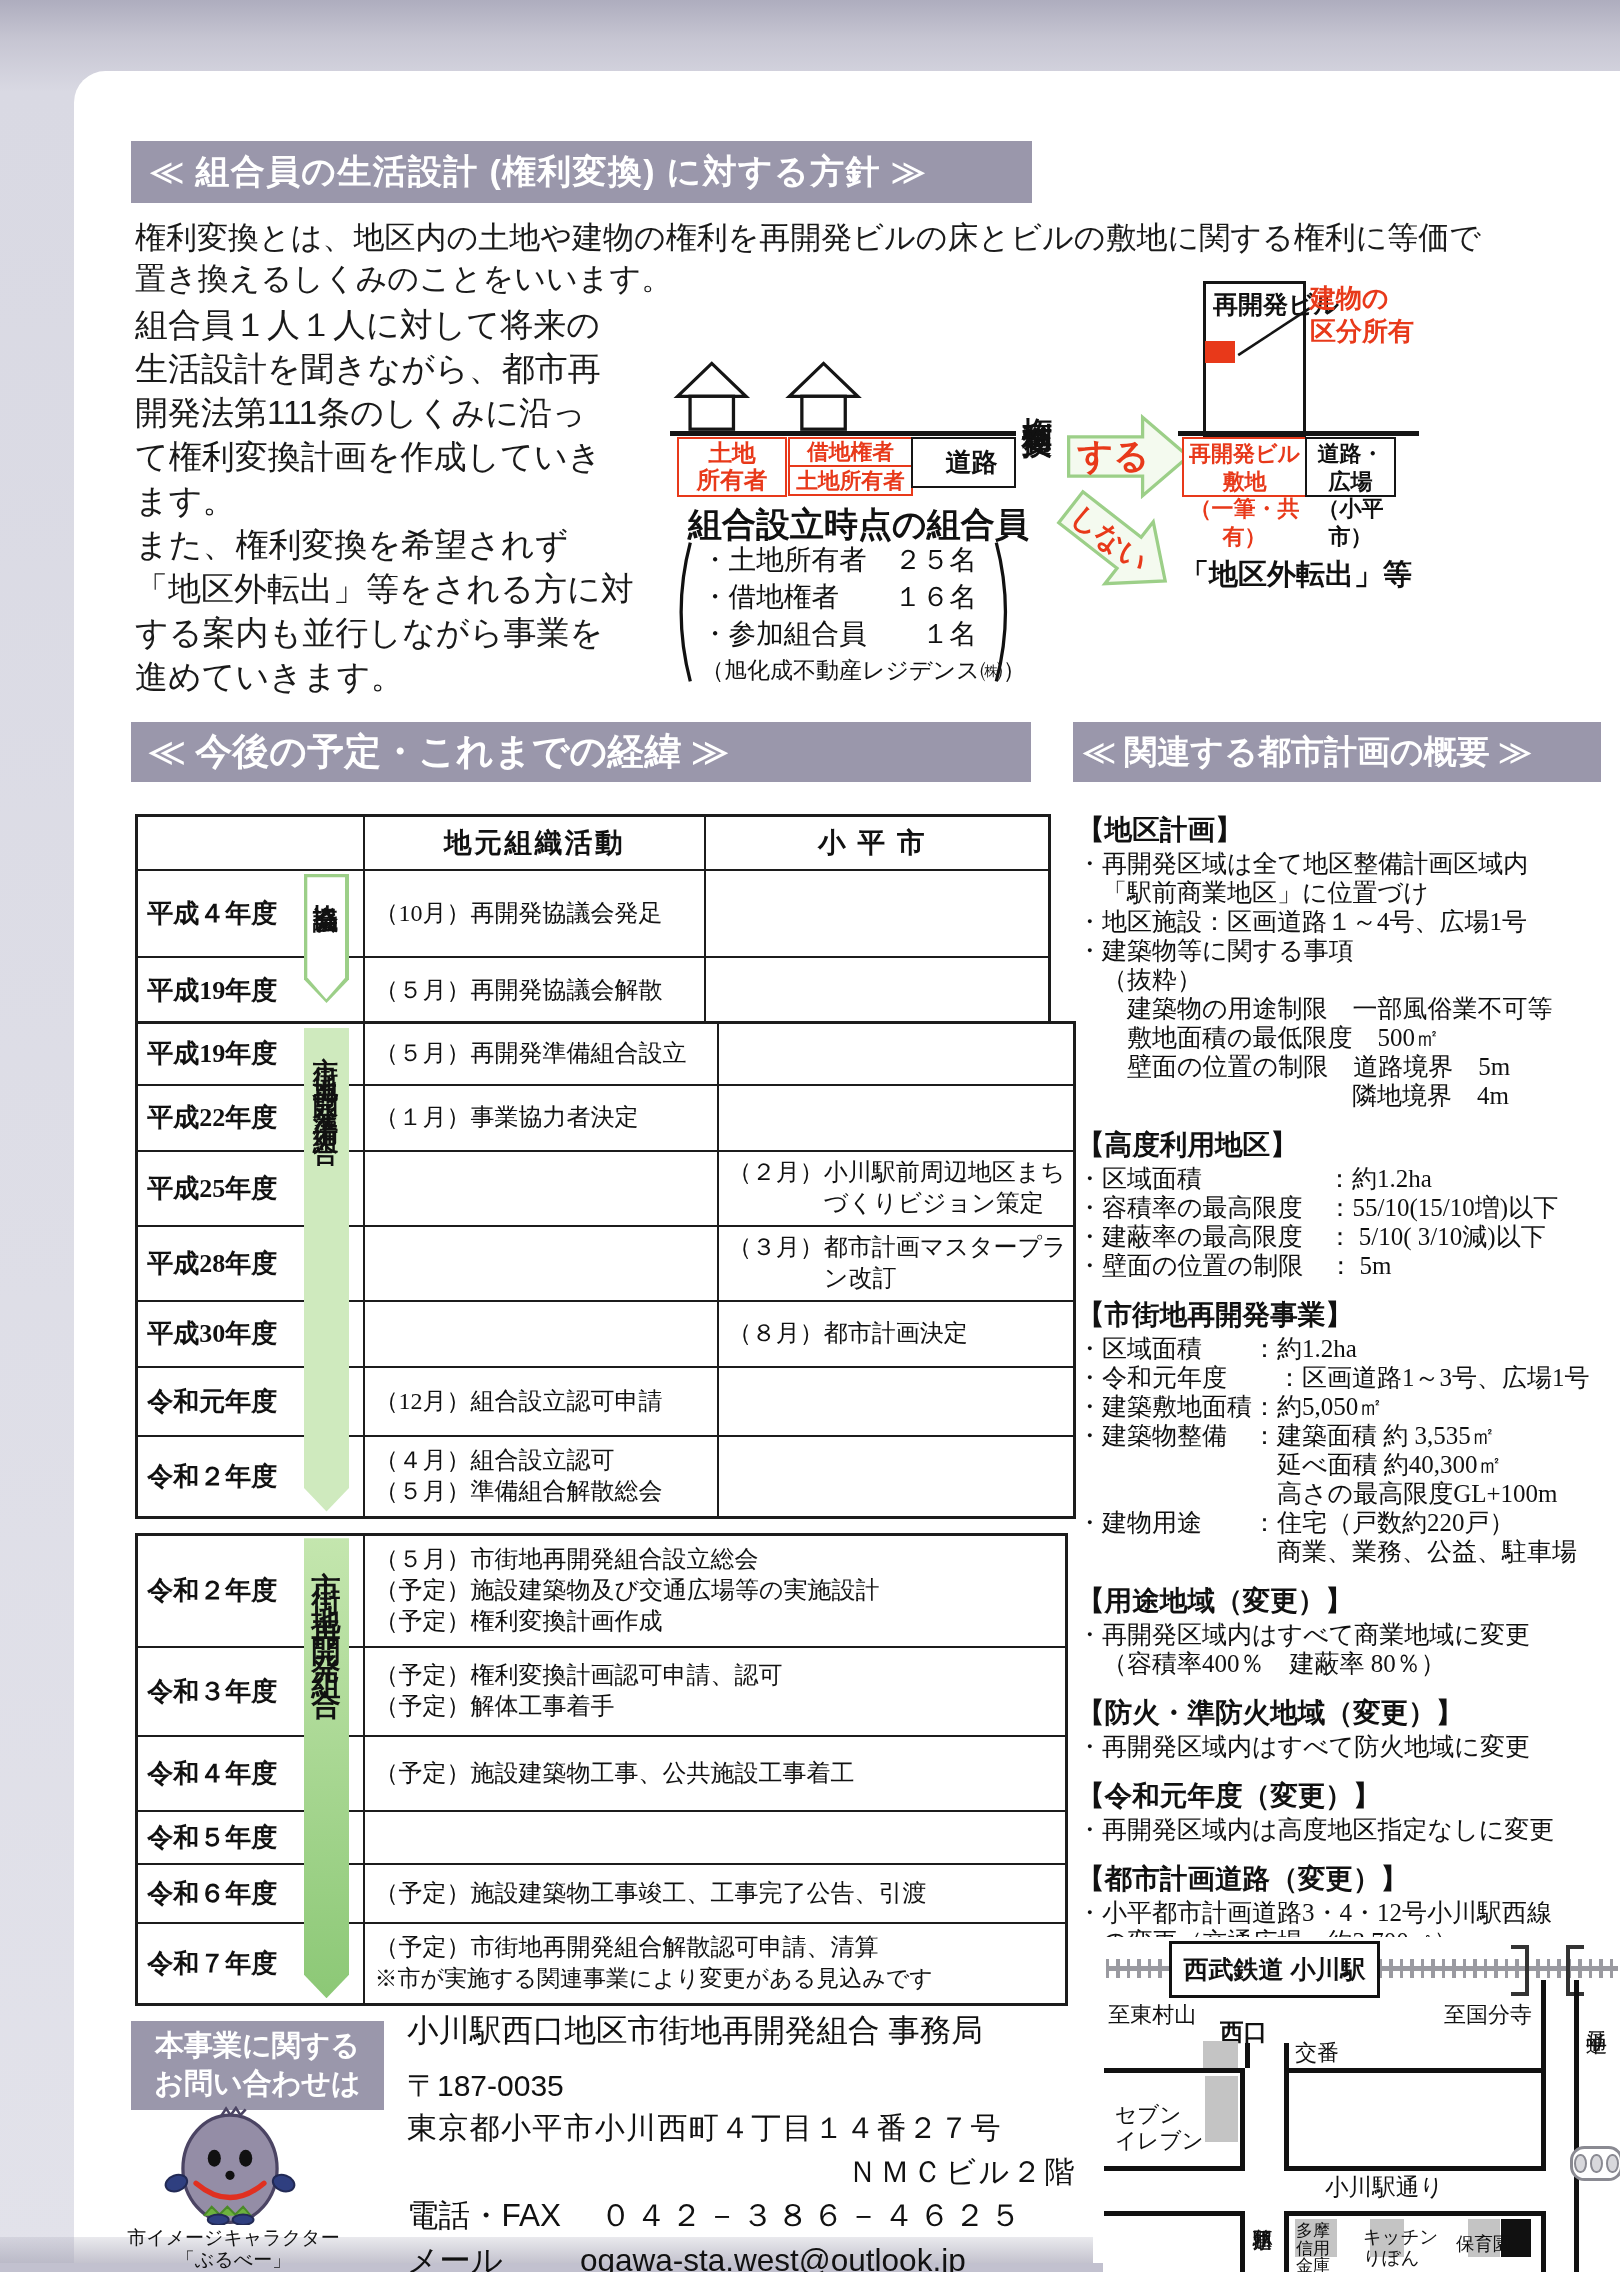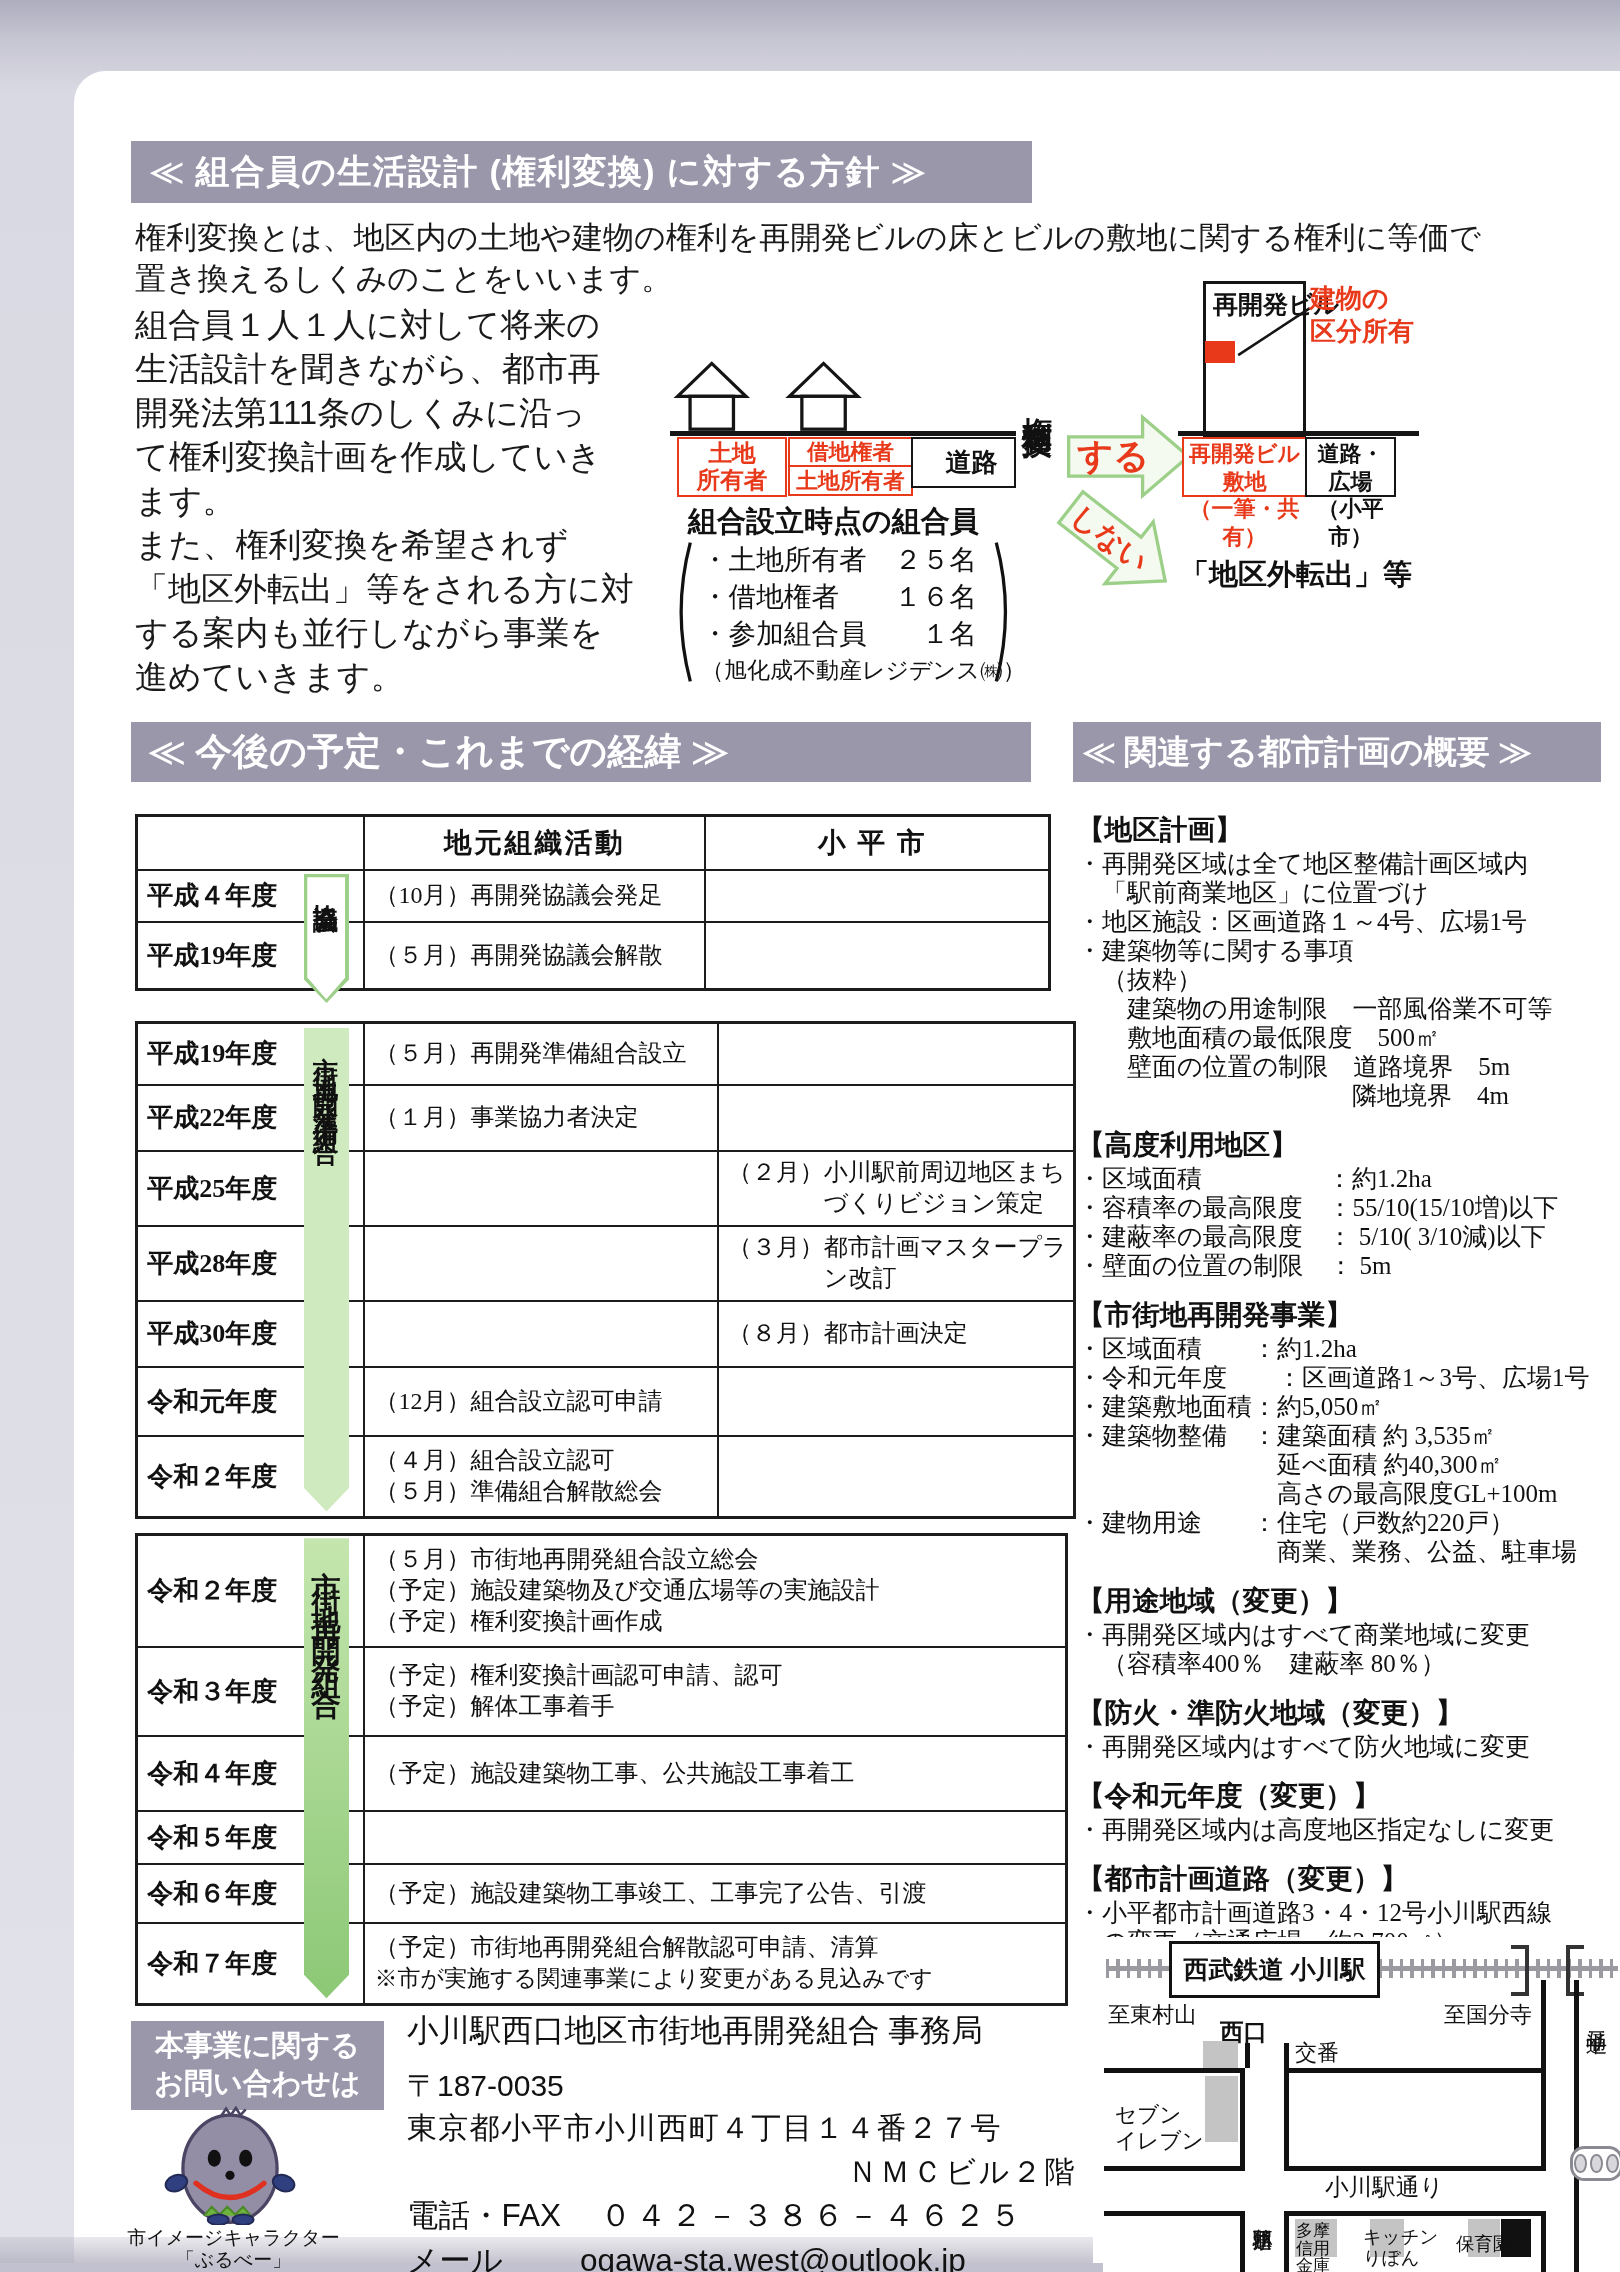--- a/index.html
+++ b/index.html
@@ -19,21 +19,21 @@
   #houses{left:671px;top:358px;}
   #ground1{left:670px;top:431px;width:346px;height:5.3px;background:#151515;}
   #ground2{left:1178px;top:431px;width:241px;height:5.3px;background:#151515;}
   .redbox{border:2.6px solid #e8391a;color:#e8391a;font-weight:bold;text-align:center;background:#fff;}
   #owner1{left:677px;top:437px;width:106px;height:55px;font-size:23.6px;line-height:27px;padding-top:1.3px;}
   #owner2{left:788px;top:437px;width:121px;height:55px;display:flex;flex-direction:column;}
   #owner2 .o2t{border-bottom:2px solid #e8391a;flex:1;font-size:21.7px;line-height:26px;}
   #owner2 .o2b{flex:1;font-size:21.7px;line-height:27.6px;}
   #roadbox{left:911px;top:437px;width:85px;height:47px;border:2.6px solid #151515;color:#111;
     font-weight:bold;font-size:26px;text-align:center;line-height:46px;background:#fff;padding-left:16px;}
-  #members-title{left:688px;top:502px;font-size:29px;font-weight:bold;color:#111;}
+  #members-title{left:688px;top:502px;font-size:34px;font-weight:bold;color:#111;}
   #members{left:701px;top:541px;font-size:27.6px;line-height:37px;color:#111;}
   #members .line:last-child{font-size:23px;}
   .paren{stroke:#111;stroke-width:5;fill:none;}
   #kenri{left:1016px;top:393px;writing-mode:vertical-rl;text-orientation:upright;font-size:30px;
     font-weight:bold;color:#111;letter-spacing:3.9px;}
   #arrow-do{left:1065px;top:412px;}
   #arrow-dont{left:1062px;top:494px;transform:rotate(38deg);transform-origin:40% 40%;}
   #bldg{left:1203px;top:281px;width:97px;height:151px;border:3.9px solid #151515;background:#fff;}
   #bldg-label{left:1213px;top:288px;font-size:25px;color:#111;font-weight:bold;text-align:right;}
   #bldg-red{left:1205px;top:341px;width:30px;height:22px;background:#e8391a;}
@@ -206,21 +206,21 @@
   </div>
 
   <div id="t1" class="twrap">
     <table class="sched">
       <tbody>
           <tr style="height:54px;">
         <th style="width:215px;"></th>
         <th class="hl" style="width:337px;">地元組織活動</th>
         <th class="hc" style="width:340px;">小平市</th>
       </tr>
-      <tr style="height:52px;margin-top:42px;">
+      <tr style="height:87px;margin-top:42px;">
         <td class="yc">平成４年度</td>
         <td class="cc">
               <div class="line">（10月）再開発協議会発足</div>
             </td>
         <td class="cc"></td>
       </tr>
       <tr style="height:68px;">
         <td class="yc">平成19年度</td>
         <td class="cc">
               <div class="line">（５月）再開発協議会解散</div>

